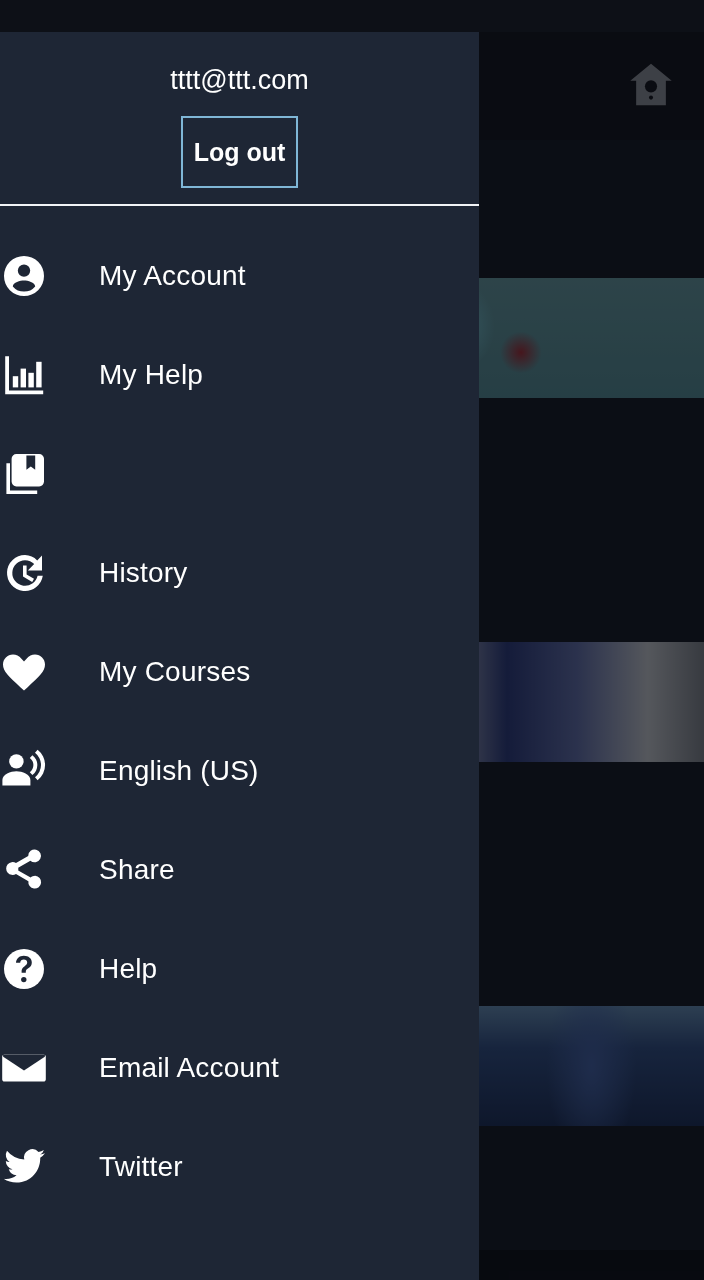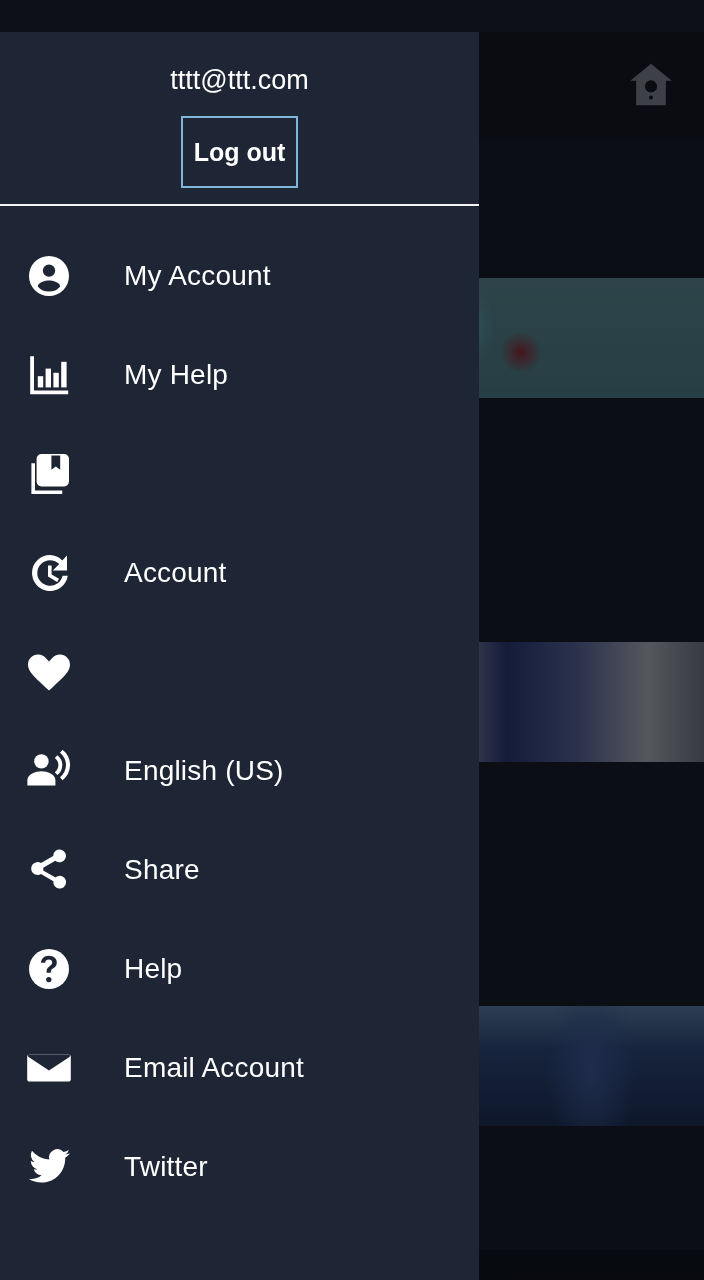--- a/index.html
+++ b/index.html
@@ -102,21 +102,20 @@
   }
 
   #menu-list {
     position:relative;
     padding-top:20px;
   }
   .menu-item {
     position:relative;
     display:flex; align-items:center;
     height:99px;
-    padding-left:25px;
     cursor:pointer;
   }
   .menu-icon {
     width:48px; height:48px;
     flex:0 0 48px;
     display:flex; align-items:center; justify-content:center;
   }
   .menu-icon svg { width:48px; height:48px; display:block; }
   .menu-label {
     margin-left:51px;
@@ -209,29 +208,30 @@
         </span>
       </div>
 
       <div class="menu-item">
         <span class="menu-icon">
           <svg viewBox="0 0 24 24">
             <path fill="#ffffff" d="M12.5 3a9 9 0 1 0 8.9 10.4h-2.6A6.4 6.4 0 1 1 12.5 5.6c1.8 0 3.4.7 4.6 1.9l-3.2 3.2H21V3.3l-2.4 2.4A8.9 8.9 0 0 0 12.5 3z"></path>
             <path fill="#ffffff" d="M11.5 8.2h1.8v4.5l3.7 2.2-.9 1.6-4.6-2.8z"></path>
           </svg>
         </span>
-        <span class="menu-label">Account</span>
+        <span class="menu-label">History</span>
       </div>
 
       <div class="menu-item">
         <span class="menu-icon">
           <svg viewBox="0 0 24 24">
               <path fill="#ffffff" d="M12 21.2 10.3 19.7C4.5 14.4 1.5 11.7 1.5 8.3 1.5 5.5 3.7 3.3 6.5 3.3c1.6 0 3.1.7 4.1 1.9l1.4 1.6 1.4-1.6A5.4 5.4 0 0 1 17.5 3.3c2.8 0 5 2.2 5 5 0 3.4-3 6.1-8.8 11.4z"></path>
             </svg>
         </span>
+        <span class="menu-label">My Courses</span>
       </div>
 
       <div class="menu-item">
         <span class="menu-icon">
           <svg viewBox="0 0 24 24">
             <circle cx="8.2" cy="7.2" r="3.6" fill="#ffffff"></circle>
             <path fill="#ffffff" d="M8.2 12.1c-2.9 0-7 1.5-7 4.4v2.8h14v-2.8c0-2.9-4.1-4.4-7-4.4z"></path>
             <path fill="#ffffff" d="M16.2 4.1a6.2 6.2 0 0 1 0 9.9l-1.3-1.4a4.4 4.4 0 0 0 0-7.1zM18.8 1.4a9.6 9.6 0 0 1 0 15.2l-1.3-1.5a7.7 7.7 0 0 0 0-12.2z"></path>
           </svg>
         </span>

